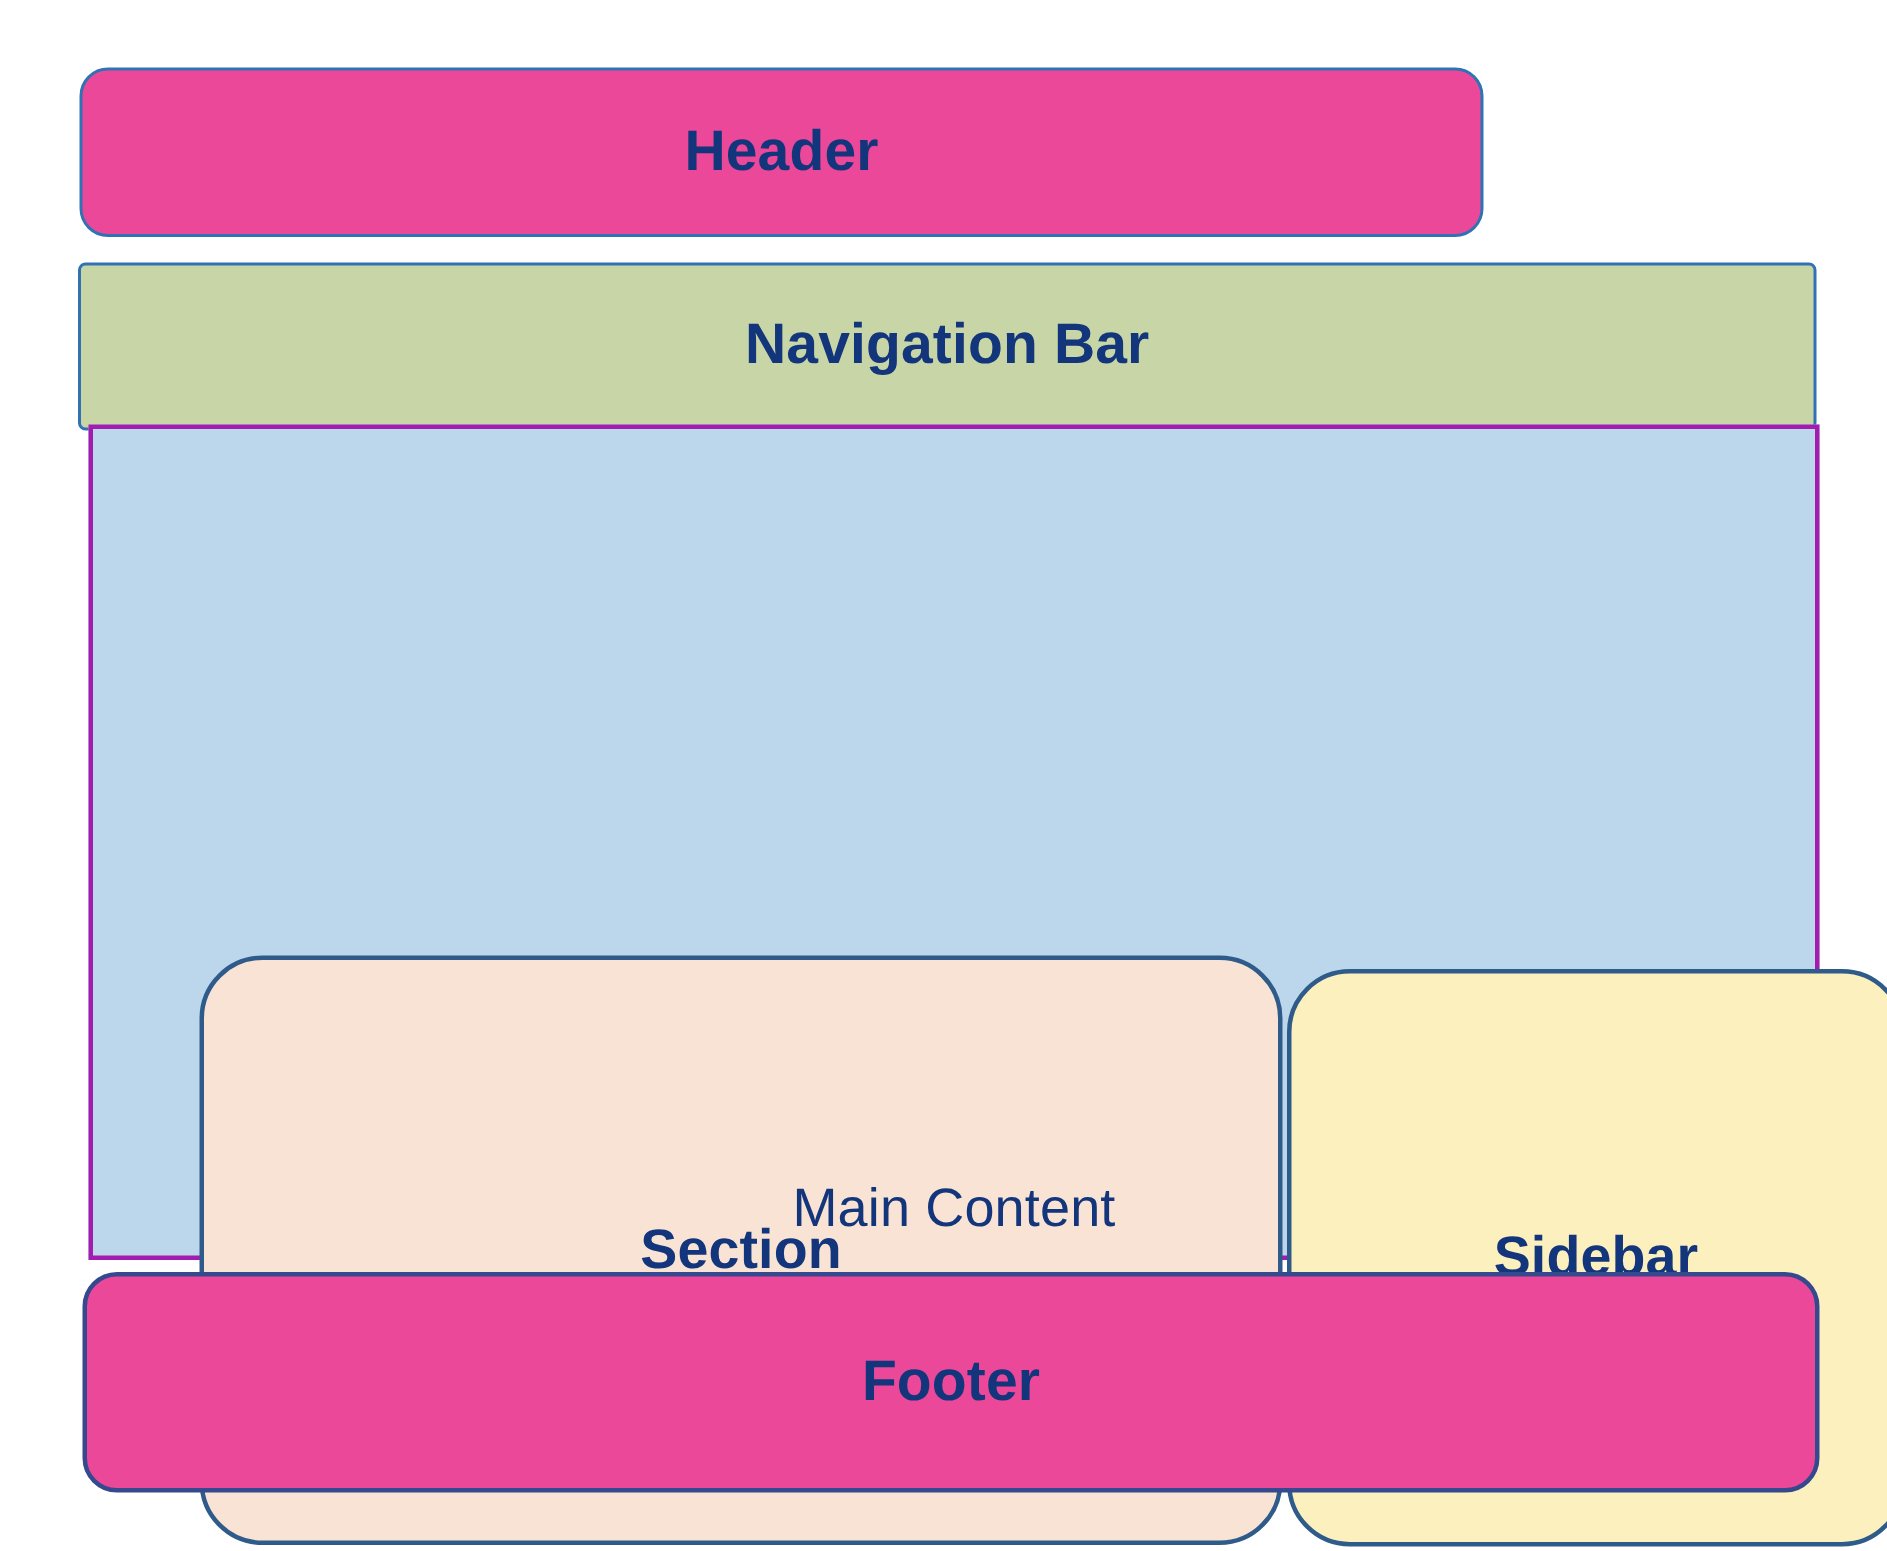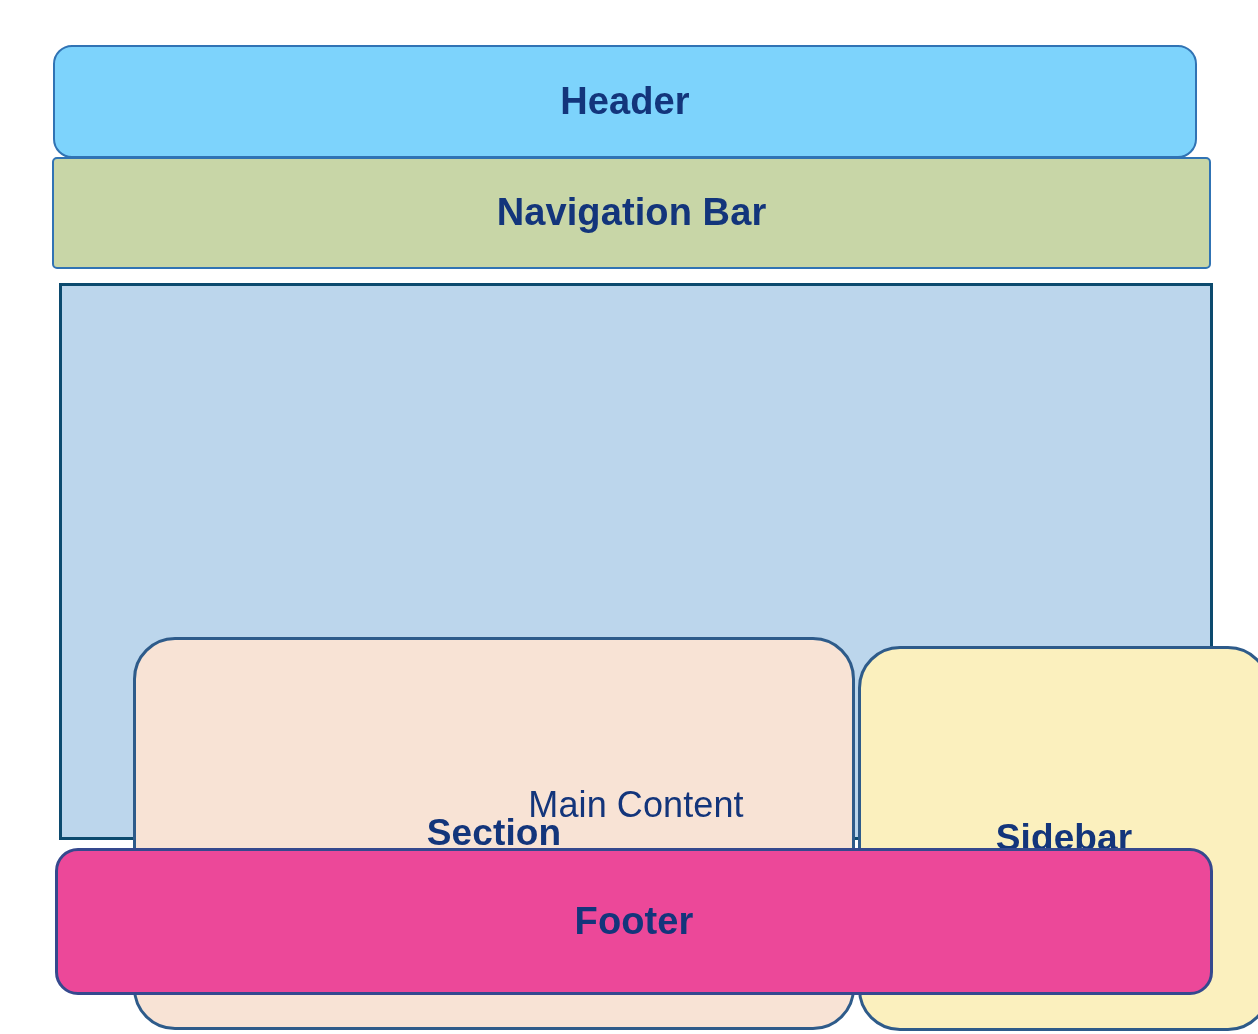--- a/index.html
+++ b/index.html
@@ -38,48 +38,48 @@
     text-align: center;
     line-height: 1.05;
     color: #13357B;
     white-space: nowrap;
   }
 
   
   #header-block {
     left: 53px;
     top: 45px;
-    width: 1144px;
+    width: 936px;
     height: 113px;
-    background: #7dd3fc;
+    background: #ec4899;
     border: 2px solid #3073B4;
     border-radius: 19px;
   }
   #header-block .label { font-size: 38px; }
 
   
   #navbar-block {
     left: 52px;
-    top: 157px;
+    top: 175px;
     width: 1159px;
     height: 112px;
     background: #C8D6A7;
     border: 2px solid #3073B4;
     border-radius: 5px;
   }
   #navbar-block .label { font-size: 38px; }
 
   
   #main-content-block {
     left: 59px;
     top: 283px;
     width: 1154px;
     height: 557px;
     background: #BCD6EC;
-    border: 3px solid #0c4a6e;
+    border: 3px solid #a21caf;
     border-radius: 0;
     display: block;
   }
   #main-content-label {
     position: absolute;
     left: 0;
     right: 0;
     bottom: 13px;
     font-size: 36px;
     font-weight: normal;

